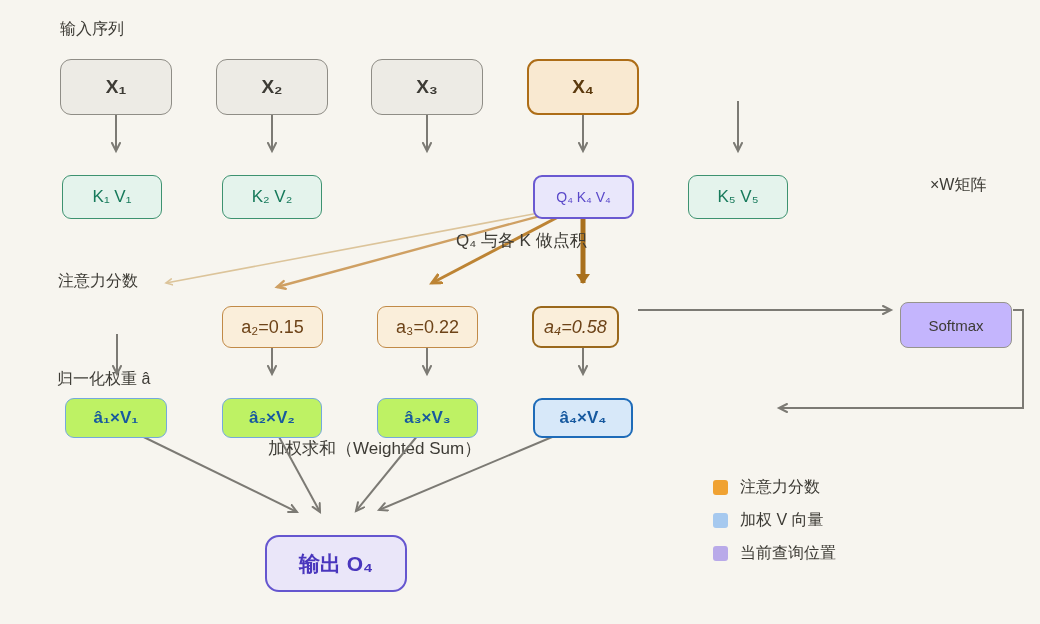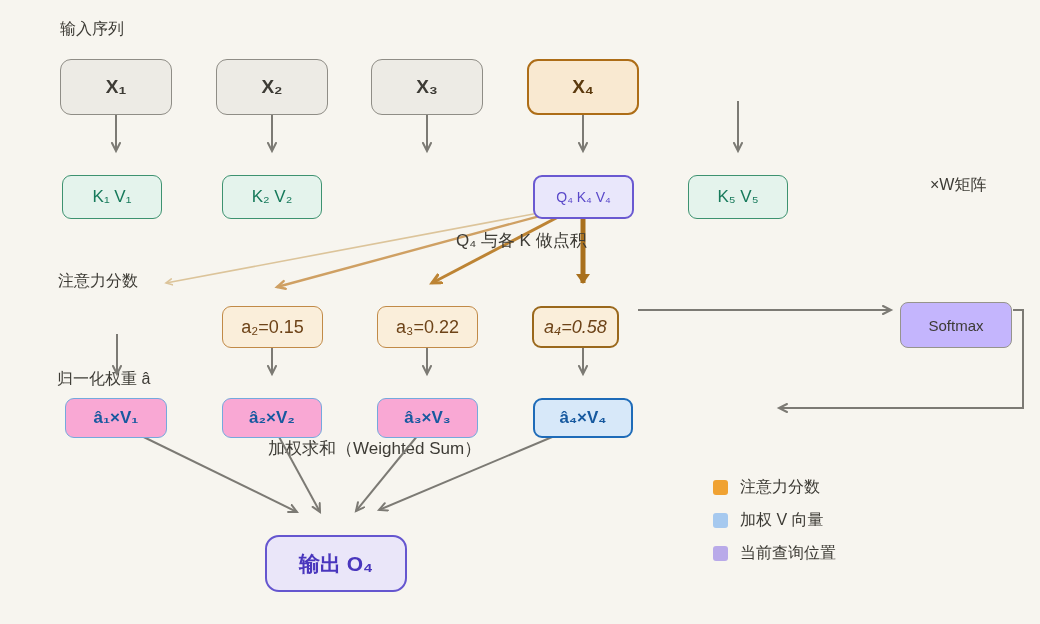--- a/index.html
+++ b/index.html
@@ -9,21 +9,21 @@
   .lbl-16{font-size:16px;}
   .lbl-17{font-size:17px;}
   .box{position:absolute;display:flex;align-items:center;justify-content:center;
        border-radius:9px;box-sizing:border-box;z-index:3;white-space:nowrap;margin-top:15px;}
   .box-x{background:#edebe5;border:1.5px solid #8f8d86;color:#3d3b35;font-size:19px;font-weight:600;border-radius:11px;}
   .box-x.hl{background:#f9e9d1;border:2.5px solid #ad6d17;color:#5c3a0e;}
   .box-kv{background:#e4f3ec;border:1.5px solid #3d9270;color:#177a5b;font-size:17px;}
   .box-q{background:#e9e7fb;border:2px solid #6a59d1;color:#5948c9;font-size:14px;}
   .box-a{background:#faeeda;border:1.5px solid #c18a47;color:#6d4318;font-size:18px;}
   .box-a.strong{border:2.5px solid #9a681c;}
-  .box-v{background:#f9a8d4;border:1.5px solid #74a9dd;color:#17599f;font-size:17px;font-weight:600;}
+  .box-v{background:#bef264;border:1.5px solid #74a9dd;color:#17599f;font-size:17px;font-weight:600;}
   .box-v.strong{background:#d7e8f9;border:2.5px solid #1e6bb8;}
   .box-softmax{background:#c4b5fd;border:1.5px solid #96948d;color:#3d3b35;font-size:15px;border-radius:8px;font-weight:400;}
   .box-output{background:#eae6f9;border:2.5px solid #6556cf;color:#4936bd;font-size:21px;font-weight:700;border-radius:14px;}
   .arrow-layer{position:absolute;left:0;top:0;z-index:2;}
   .legend{position:absolute;z-index:3;}
   .legend-item{position:absolute;display:flex;align-items:center;}
   .legend-swatch{width:15px;height:15px;border-radius:3px;margin-right:12px;flex:0 0 auto;}
   .legend-text{font-size:16px;color:#3d3b35;white-space:nowrap;}
   .under{z-index:1;}
   .over{z-index:4;}

